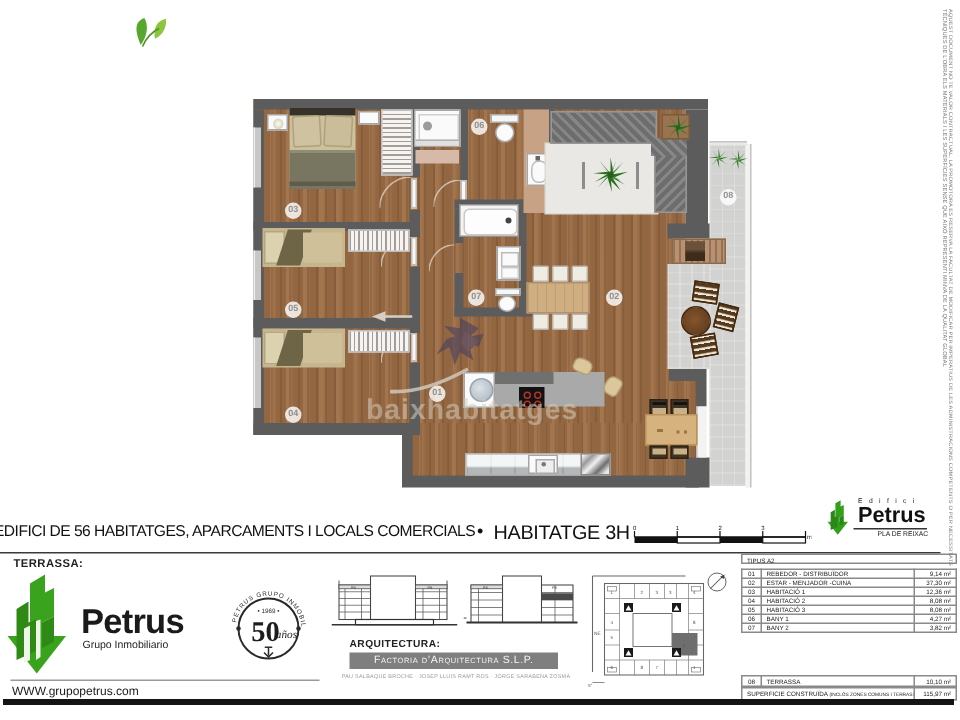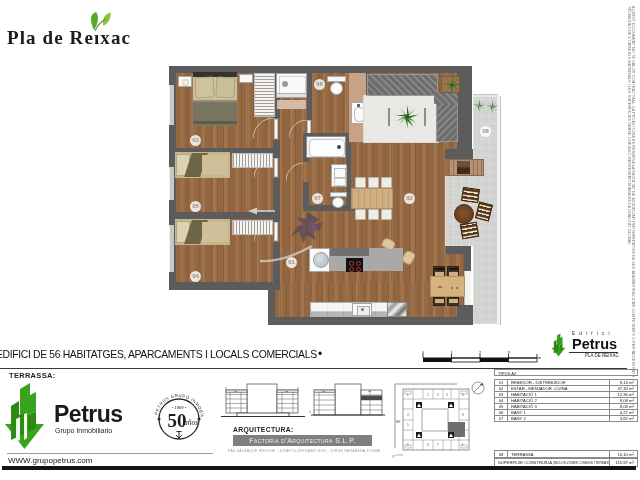--- a/index.html
+++ b/index.html
@@ -19,21 +19,20 @@
 </head>
 <body>
 <div id="page">
 
 <svg class="abs" style="left:82px;top:8px;width:32px;height:24px" viewBox="0 0 32 24">
 <path d="M14 22 C8 14 6 8 12 4 C16 8 17 15 14 22 Z" fill="#57a72e" transform="rotate(14 13 13)"></path>
 <path d="M22 18 C20 11 22 6 28 4 C29 10 27 15 22 18 Z" fill="#8cc63f" transform="rotate(6 24 11)"></path>
 <path d="M13 23 C15 18 18 14 24 11" stroke="#4c9328" stroke-width="1.1" fill="none"></path>
 </svg>
 
-<div class="abs" style="left:7px;top:27px;width:170px;height:20px;font-family:'Liberation Serif',serif;font-weight:bold;font-size:19px;color:#1c1c1c;letter-spacing:1.1px;">Pla de Reıxac</div>
 
 <div class="wood" style="left:169px;top:66px;width:288px;height:224px;"></div>
 
 <div class="wood" style="left:268px;top:282px;width:198px;height:41px;"></div>
 
 <div class="wood" style="left:445px;top:246px;width:21px;height:75px;"></div>
 
 <div class="pav" style="left:473px;top:96px;width:24px;height:228px;"></div>
 
 <div class="pav" style="left:445px;top:176px;width:28px;height:70px;"></div>
@@ -384,25 +383,27 @@
 
 <svg class="abs" style="left:289px;top:210px;width:46px;height:39px;opacity:.6;" viewBox="0 0 52 44">
 <path d="M20 2 L34 10 L28 16 L38 14 L34 24 L26 20 L30 34 L20 28 L16 38 L12 24 L2 30 L10 18 L16 16 L8 8 L20 10 Z" fill="#474060"></path>
 <path d="M24 12 L34 20 L26 28 L20 20 Z" fill="#544a6e"></path>
 </svg>
 
 <svg class="abs" style="left:258px;top:243px;width:56px;height:21px;opacity:.8;" viewBox="0 0 56 21">
 <path d="M2 18 C18 19 36 13 54 3" stroke="#d4cec2" stroke-width="2.4" fill="none"></path>
 </svg>
 
+<div class="abs" style="left:244px;top:263px;width:220px;font-weight:bold;font-size:19px;color:rgba(210,202,188,.55);letter-spacing:0.6px;">baixhabitatges</div>
 
 <div class="abs" style="left:-4px;top:349px;width:330px;font-size:10.4px;color:#111;white-space:nowrap;letter-spacing:-0.35px;">EDIFICI DE 56 HABITATGES, APARCAMENTS I LOCALS COMERCIALS</div>
 
 <div class="abs" style="left:318px;top:347px;font-size:12px;color:#111;">•</div>
 
+<div class="abs" style="left:329px;top:347px;width:100px;font-size:13.2px;color:#111;white-space:nowrap;letter-spacing:-0.2px;">HABITATGE 3H</div>
 
 <svg class="abs" style="left:421px;top:350px;width:120px;height:16px;" viewBox="0 0 120 16">
 <line x1="2" y1="8" x2="116" y2="8" stroke="#111" stroke-width="1"></line>
 <line x1="2" y1="4" x2="2" y2="8" stroke="#111" stroke-width="0.8"></line>
 <line x1="30.5" y1="4" x2="30.5" y2="8" stroke="#111" stroke-width="0.8"></line>
 <line x1="59" y1="4" x2="59" y2="8" stroke="#111" stroke-width="0.8"></line>
 <line x1="87.5" y1="4" x2="87.5" y2="8" stroke="#111" stroke-width="0.8"></line>
 <line x1="116" y1="4" x2="116" y2="8" stroke="#111" stroke-width="0.8"></line>
 <rect x="2" y="8" width="28.5" height="4" fill="#111"></rect>
 <rect x="30.5" y="8" width="28.5" height="4" fill="none" stroke="#111" stroke-width="0.8"></rect>

